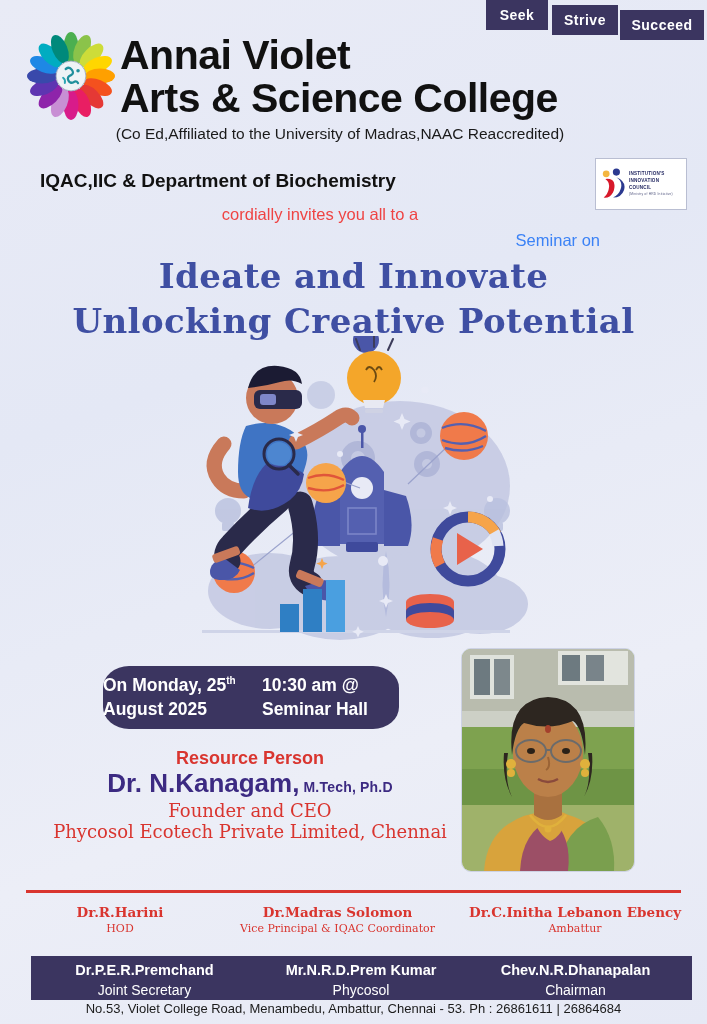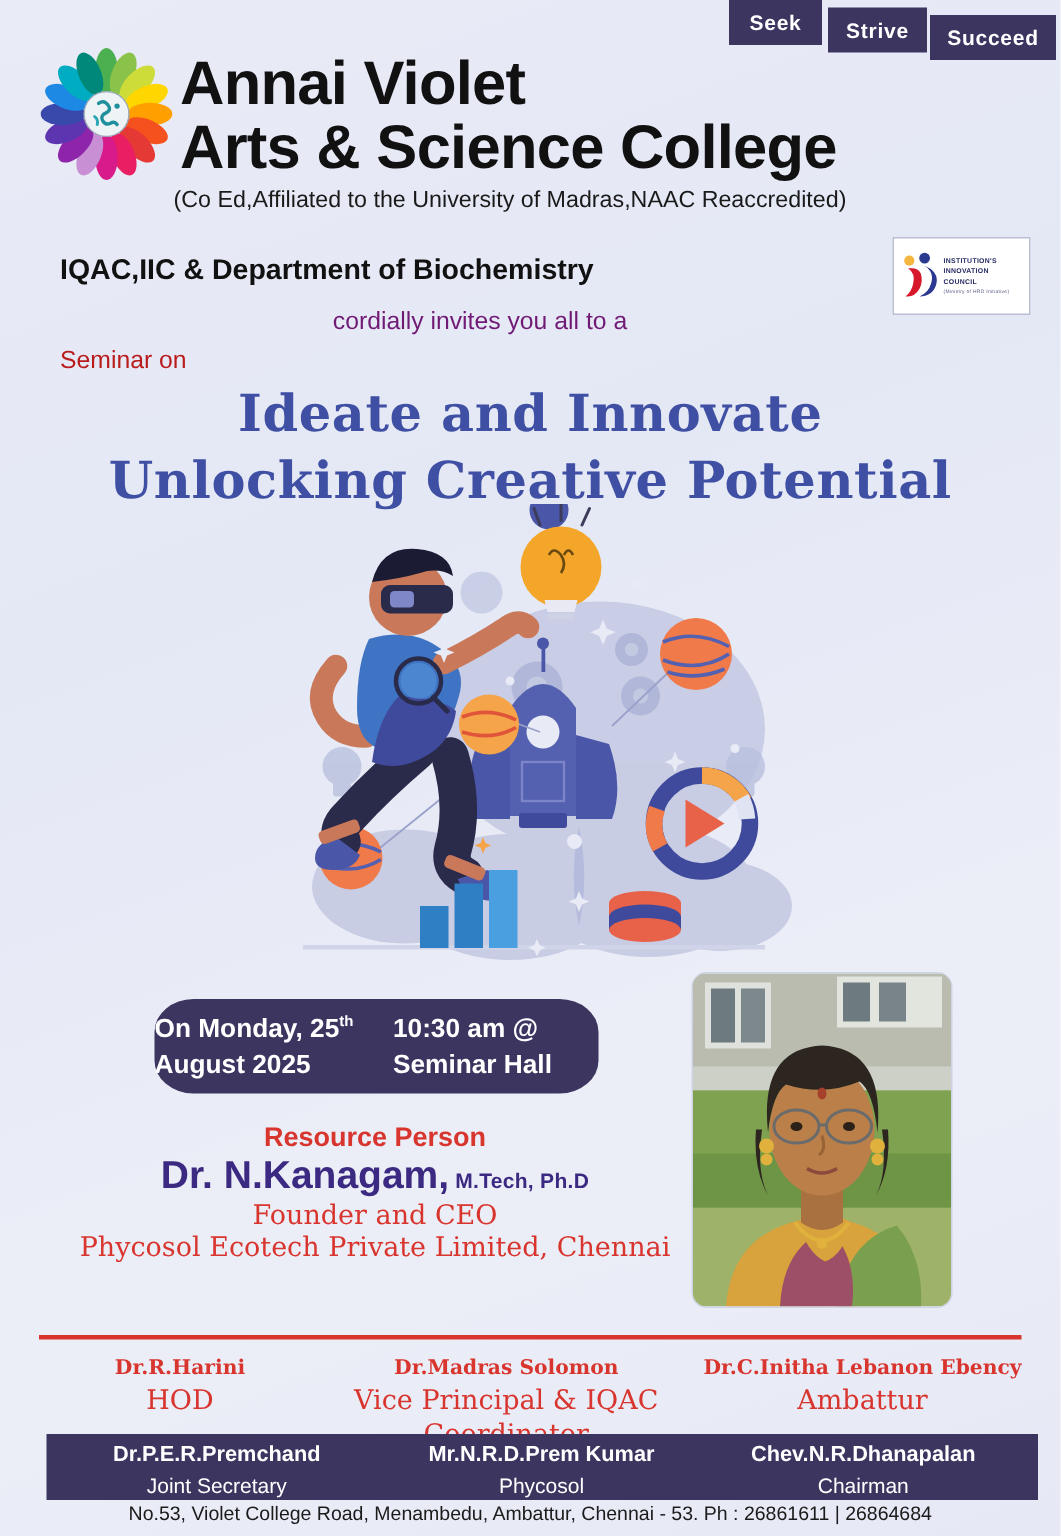--- a/index.html
+++ b/index.html
@@ -52,23 +52,23 @@
     background:#fff;border:1px solid #b9bed2;
     display:flex;align-items:center;gap:3px;padding:0 4px;box-sizing:border-box;
   }
   .iic .txt{font-size:4.6px;font-weight:bold;color:#252a63;line-height:1.5;letter-spacing:.2px;}
   .iic .txt .min{font-size:3.3px;font-weight:normal;color:#5b5f86;}
 
   
   .dept{position:absolute;left:40px;top:170px;width:560px;text-align:left;
         font-size:19px;font-weight:bold;color:#111;}
   .cordial{position:absolute;left:40px;top:205px;width:560px;text-align:center;
-        font-size:16.5px;color:#701a75;}
-  .seminar-on{position:absolute;left:40px;top:231px;width:560px;text-align:left;
-        font-size:16.5px;color:#b91c1c;}
+        font-size:16.5px;color:#ef4444;}
+  .seminar-on{position:absolute;left:40px;top:231px;width:560px;text-align:right;
+        font-size:16.5px;color:#3b82f6;}
 
   
   .title{
     position:absolute;left:0;top:254px;width:707px;text-align:center;
     color:#3f4fa3;font-weight:bold;
     font-family:"DejaVu Serif","Liberation Serif",serif;
     font-size:34px;line-height:1.32;letter-spacing:.4px;
   }
   .title .l1{display:block;}
   .title .l2{display:block;font-size:34px;}
@@ -103,21 +103,21 @@
   }
 
   
   .divider{position:absolute;left:26px;top:890px;width:655px;height:2.5px;background:#d9352f;}
 
   
   .staff{position:absolute;left:0;top:900px;width:707px;height:48px;}
   .staff .cell{position:absolute;text-align:center;color:#d9352f;
       font-family:"DejaVu Serif","Liberation Serif",serif;line-height:1.3;}
   .staff .nm{font-weight:bold;font-size:13.5px;}
-  .staff .ro{font-size:18px;}
+  .staff .ro{font-size:11px;}
   .staff .c1{left:30px;top:4px;width:180px;}
   .staff .c2{left:215px;top:4px;width:245px;}
   .staff .c3{left:455px;top:4px;width:240px;}
 
   
   .mgmt{
     position:absolute;left:31px;top:956px;width:661px;height:44px;background:#3b3560;
   }
   .mgmt .cell{position:absolute;text-align:center;color:#fff;line-height:1.35;}
   .mgmt .nm{font-weight:bold;font-size:14.5px;}

